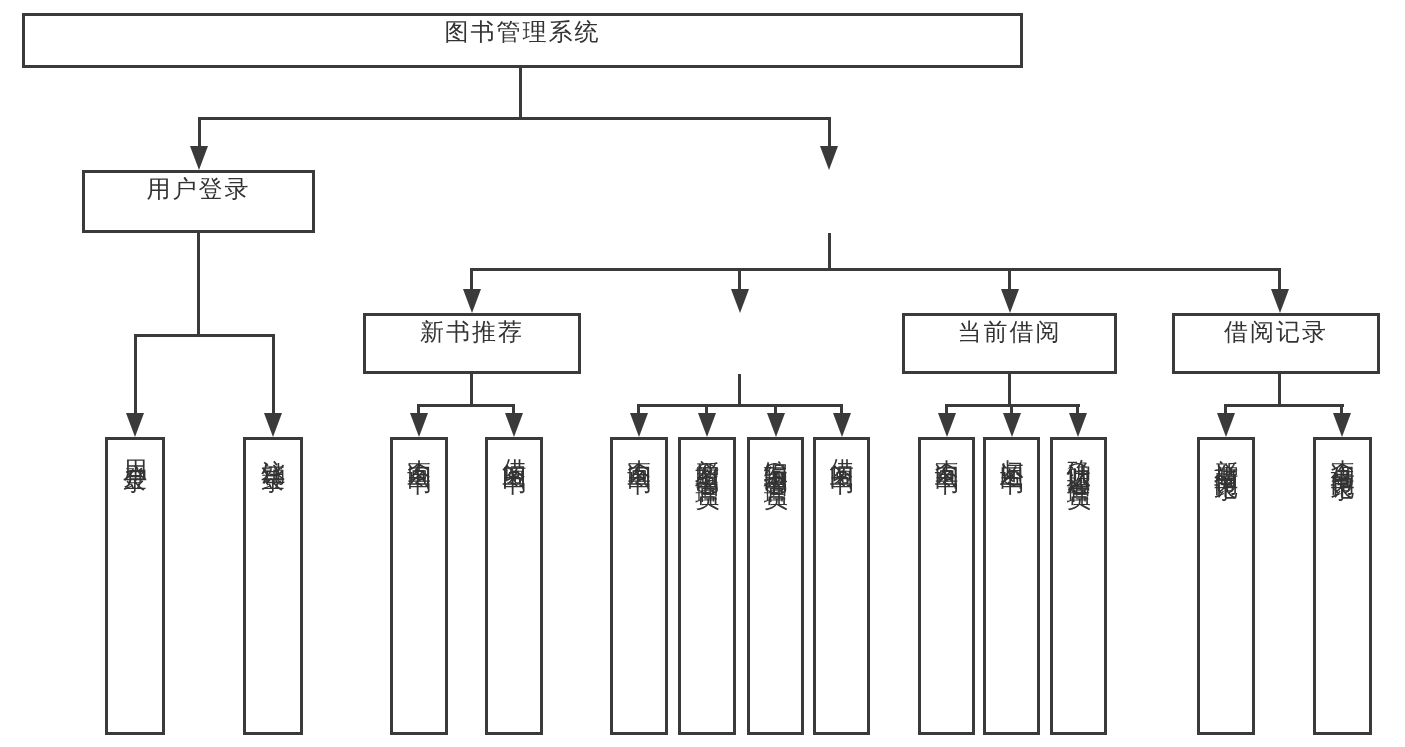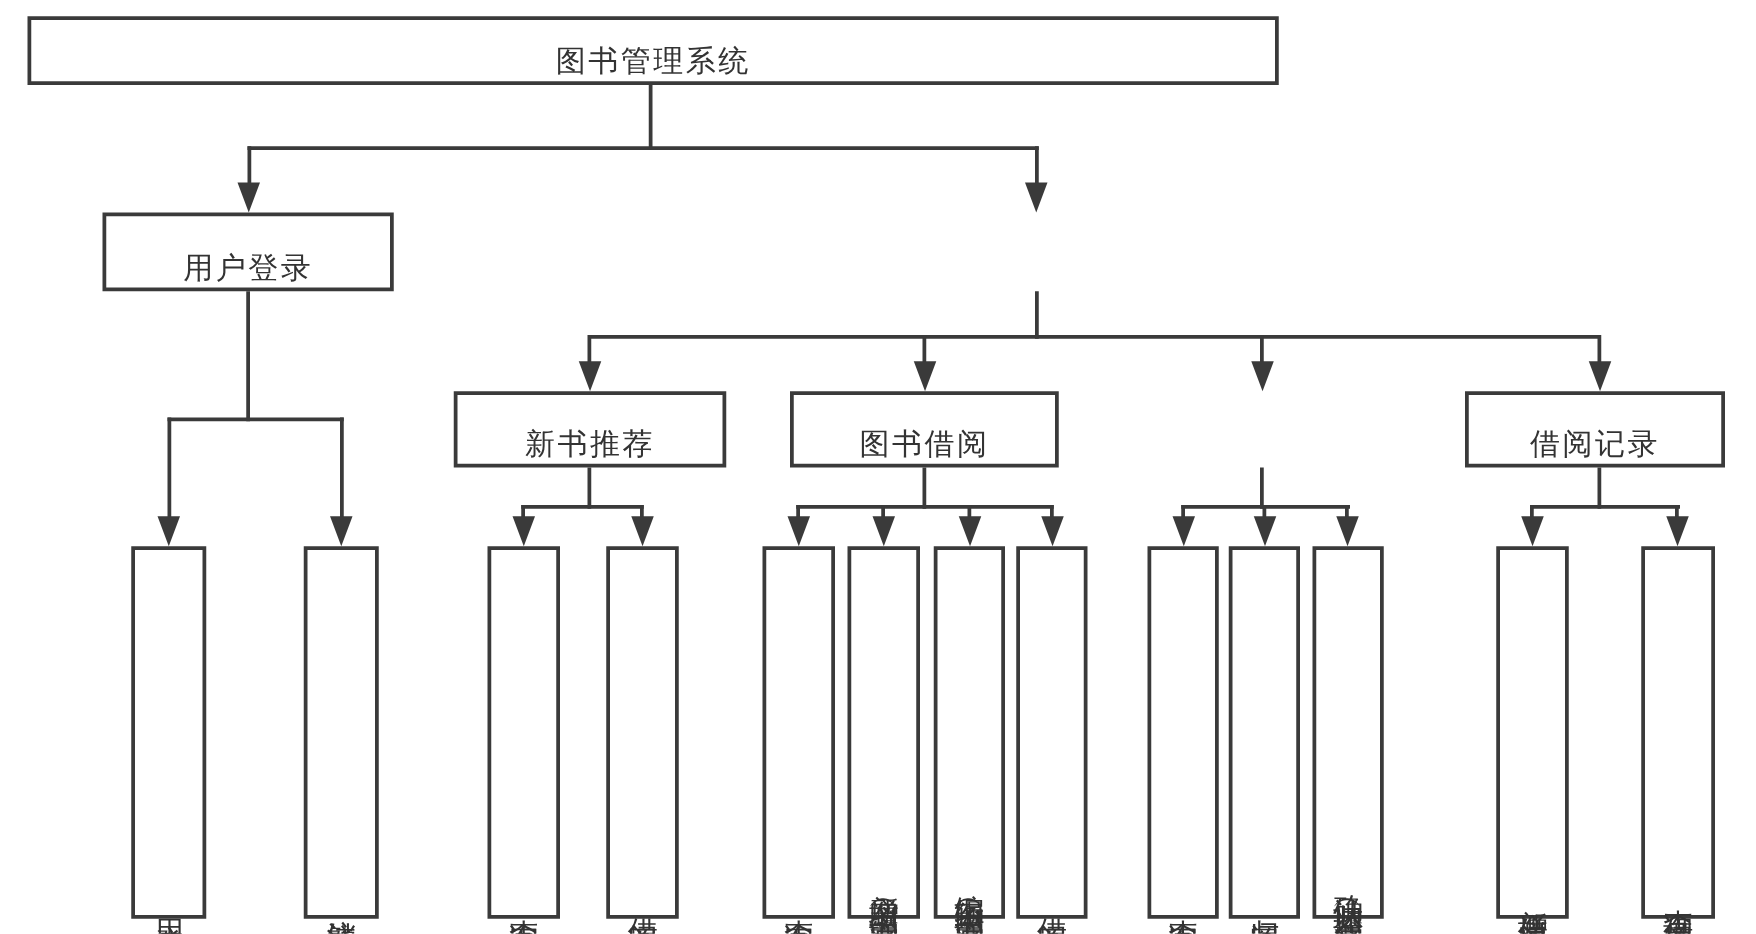--- a/index.html
+++ b/index.html
@@ -8,21 +8,21 @@
     --wm:#a8a8a8;
     --boxbg:#ffffff;
   }
   html,body{margin:0;padding:0;background:#ffffff;}
   body{font-family:"DejaVu Sans","Liberation Sans",sans-serif;}
   .canvas{
     position:relative;width:1405px;height:747px;background:#ffffff;overflow:hidden;
   }
   .box{
     position:absolute;box-sizing:border-box;border:3px solid var(--line);
-    background:var(--boxbg);display:flex;align-items:flex-end;justify-content:center;
+    background:var(--boxbg);display:flex;align-items:flex-start;justify-content:center;
     color:var(--text);
   }
   .hlabel{font-size:24px;letter-spacing:2px;white-space:nowrap;}
   .vbox .vlabel{
     writing-mode:vertical-rl;text-orientation:mixed;
     font-size:24px;letter-spacing:4px;line-height:1.1;white-space:nowrap;
   }
   .vline,.hline{position:absolute;background:var(--line);}
   .arrow{
     position:absolute;width:0;height:0;
@@ -45,24 +45,24 @@
 
   <div class="box" style="left:82px;top:170px;width:233px;height:63px;">
     <span class="hlabel">用户登录</span>
   </div>
 
 
   <div class="box" style="left:363px;top:313px;width:218px;height:61px;">
     <span class="hlabel">新书推荐</span>
   </div>
 
-  <div class="box" style="left:632px;top:313px;width:215px;height:61px;">
-    <span class="hlabel">图书借阅</span>
+
+  <div class="box" style="left:902px;top:313px;width:215px;height:61px;">
+    <span class="hlabel">当前借阅</span>
   </div>
-
 
   <div class="box" style="left:1172px;top:313px;width:208px;height:61px;">
     <span class="hlabel">借阅记录</span>
   </div>
 
   <div class="box vbox" style="left:105px;top:437px;width:60px;height:298px;">
     <span class="vlabel">用户登录</span>
   </div>
 
   <div class="box vbox" style="left:243px;top:437px;width:60px;height:298px;">

